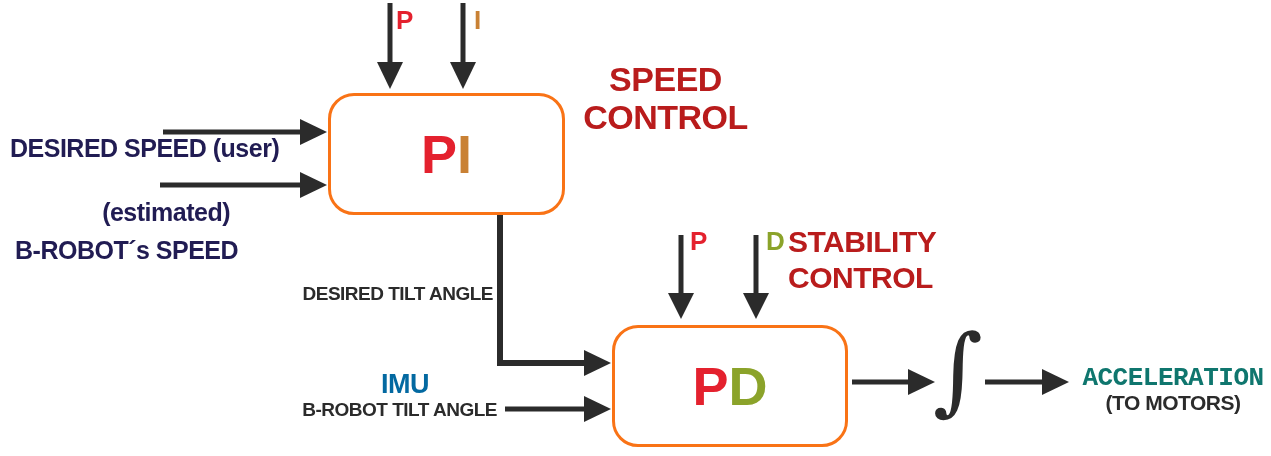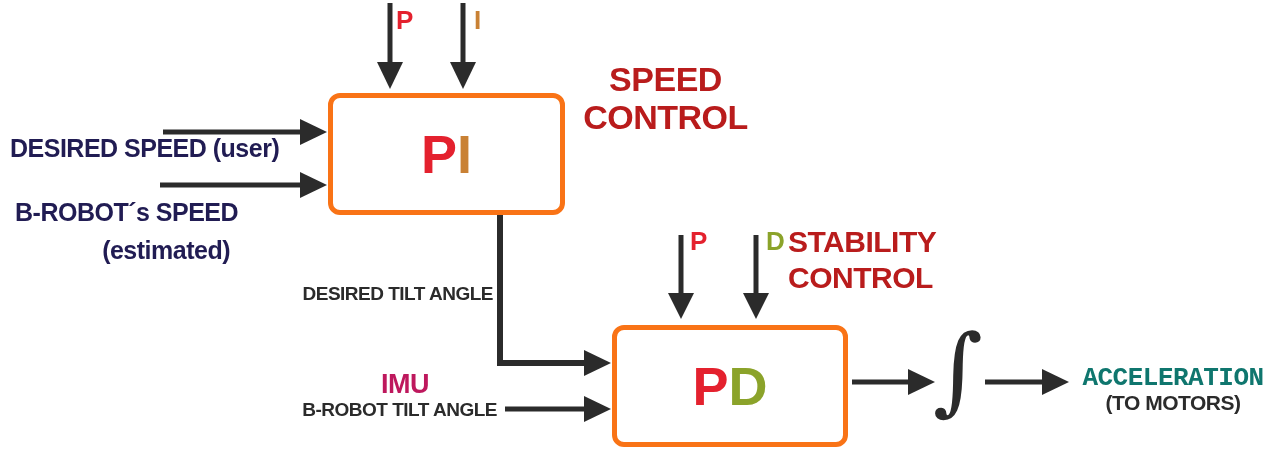--- a/index.html
+++ b/index.html
@@ -7,26 +7,26 @@
     position:relative;width:1271px;height:456px;background:#ffffff;overflow:hidden;
     font-family:"Liberation Sans",sans-serif;
   }
   .lbl{position:absolute;font-weight:bold;white-space:nowrap;letter-spacing:-0.5px;line-height:1.1;}
   .navy{color:#211C53;margin-top:40px;}
   .dark{color:#2B2B2B;}
   .red{color:#E4212E;}
   .orange{color:#C98134;}
   .olive{color:#8BA32A;}
   .pink{color:#b91c1c;}
-  .indigo{color:#be185d;text-align:right;}
+  .indigo{color:#0369a1;text-align:right;}
   .purple{color:#0f766e;font-family:Liberation Mono, monospace;}
   .sz25{font-size:25px;}
   .sz23{font-size:19px;}
   .block{
-    position:absolute;background:#ffffff;border:5px solid #f97316;border-radius:12px;
+    position:absolute;background:#ffffff;border:3px solid #f97316;border-radius:26px;
     display:flex;align-items:center;justify-content:center;box-sizing:border-box;
   }
   .block-letters{font-size:54px;font-weight:bold;letter-spacing:0;line-height:1;}
   #pi-block{left:328px;top:93px;width:237px;height:122px;}
   #pd-block{left:612px;top:325px;width:236px;height:122px;}
   #svg-connectors{position:absolute;left:0;top:0;width:1271px;height:456px;}
   #desired-speed-label{left:10px;top:95px;}
   #robot-speed-group{left:15px;top:153px;width:215px;line-height:38px;}
   #robot-speed-note{text-align:right;}
   #pi-gain-p{left:396px;top:6px;font-size:26px;}
@@ -90,22 +90,22 @@
     </g>
     <g>
       <line x1="985" y1="382" x2="1044" y2="382" stroke="#2B2B2B" stroke-width="5"></line>
       <polygon points="1069,382 1042,369 1042,395" fill="#2B2B2B"></polygon>
     </g>
   </svg>
 
   <div class="lbl navy sz25" id="desired-speed-label">DESIRED SPEED (user)</div>
 
   <div class="lbl navy sz25" id="robot-speed-group">
+    <div id="robot-speed-note">(estimated)</div>
     <div>B-ROBOT´s SPEED</div>
-    <div id="robot-speed-note">(estimated)</div>
   </div>
 
   <div class="lbl red" id="pi-gain-p">P</div>
   <div class="lbl orange" id="pi-gain-i">I</div>
 
   <div class="block" id="pi-block">
     <div class="block-letters">
       <span class="red">P</span><span class="orange">I</span>
     </div>
   </div>

